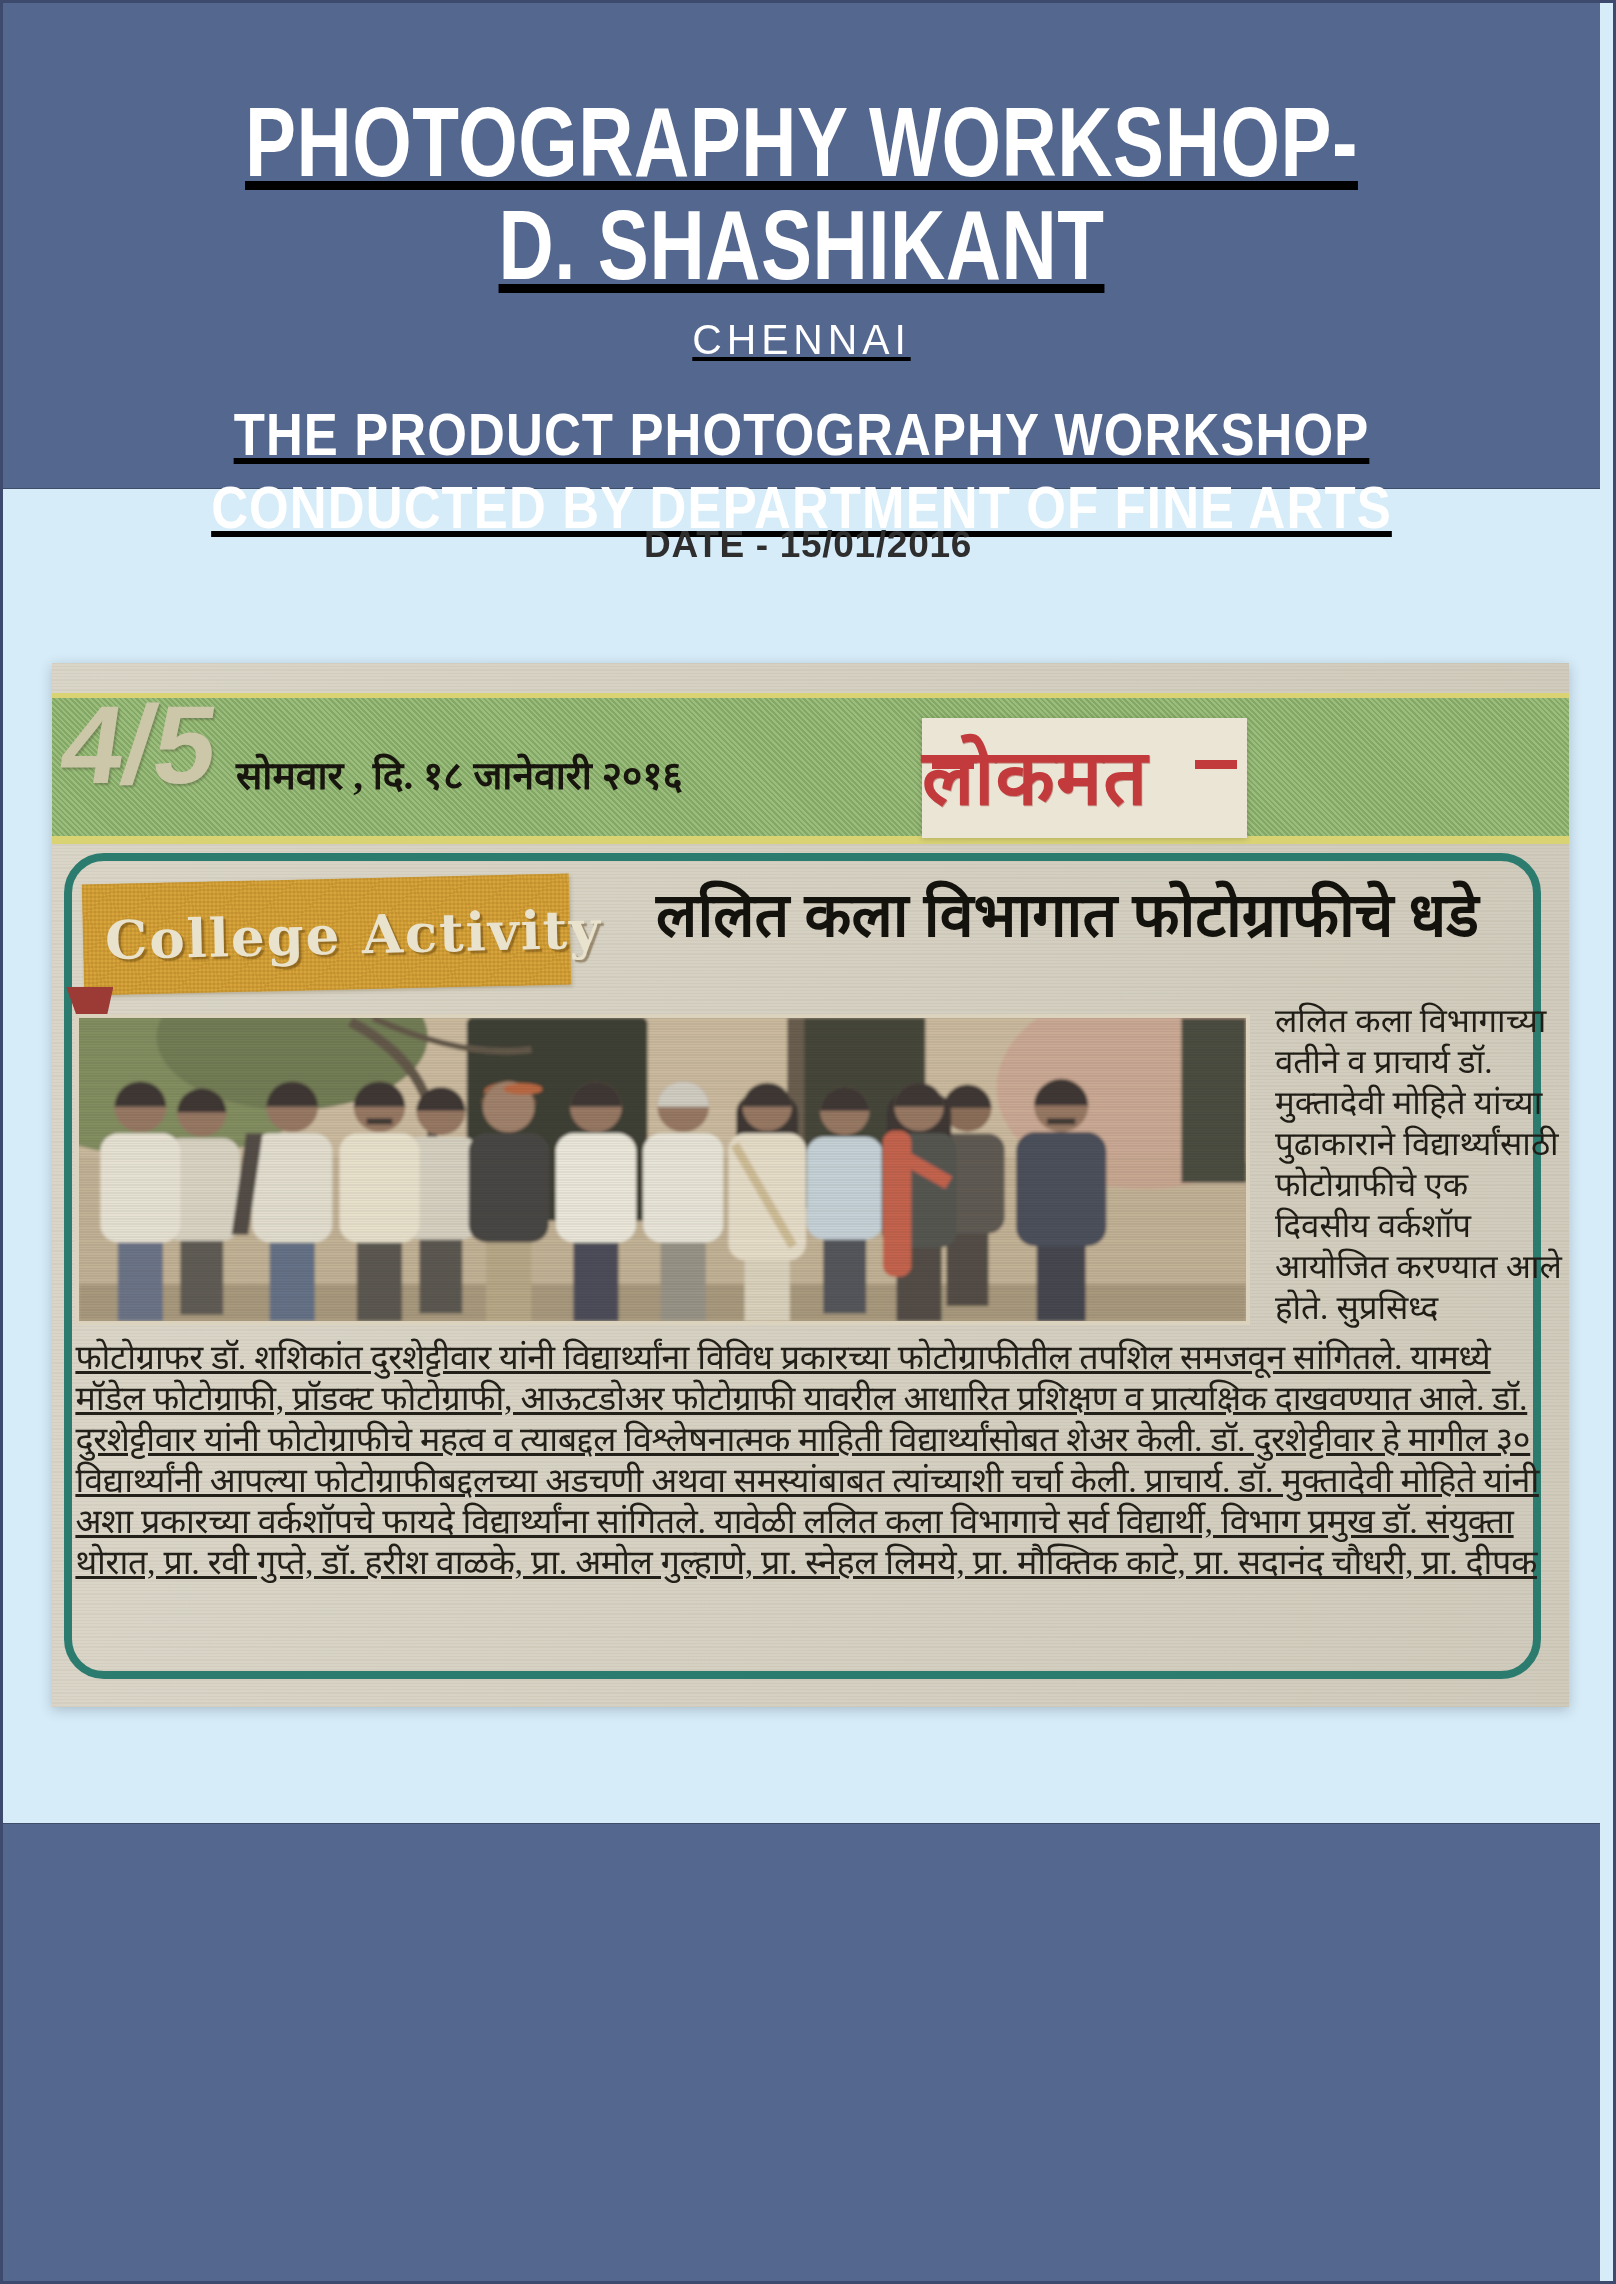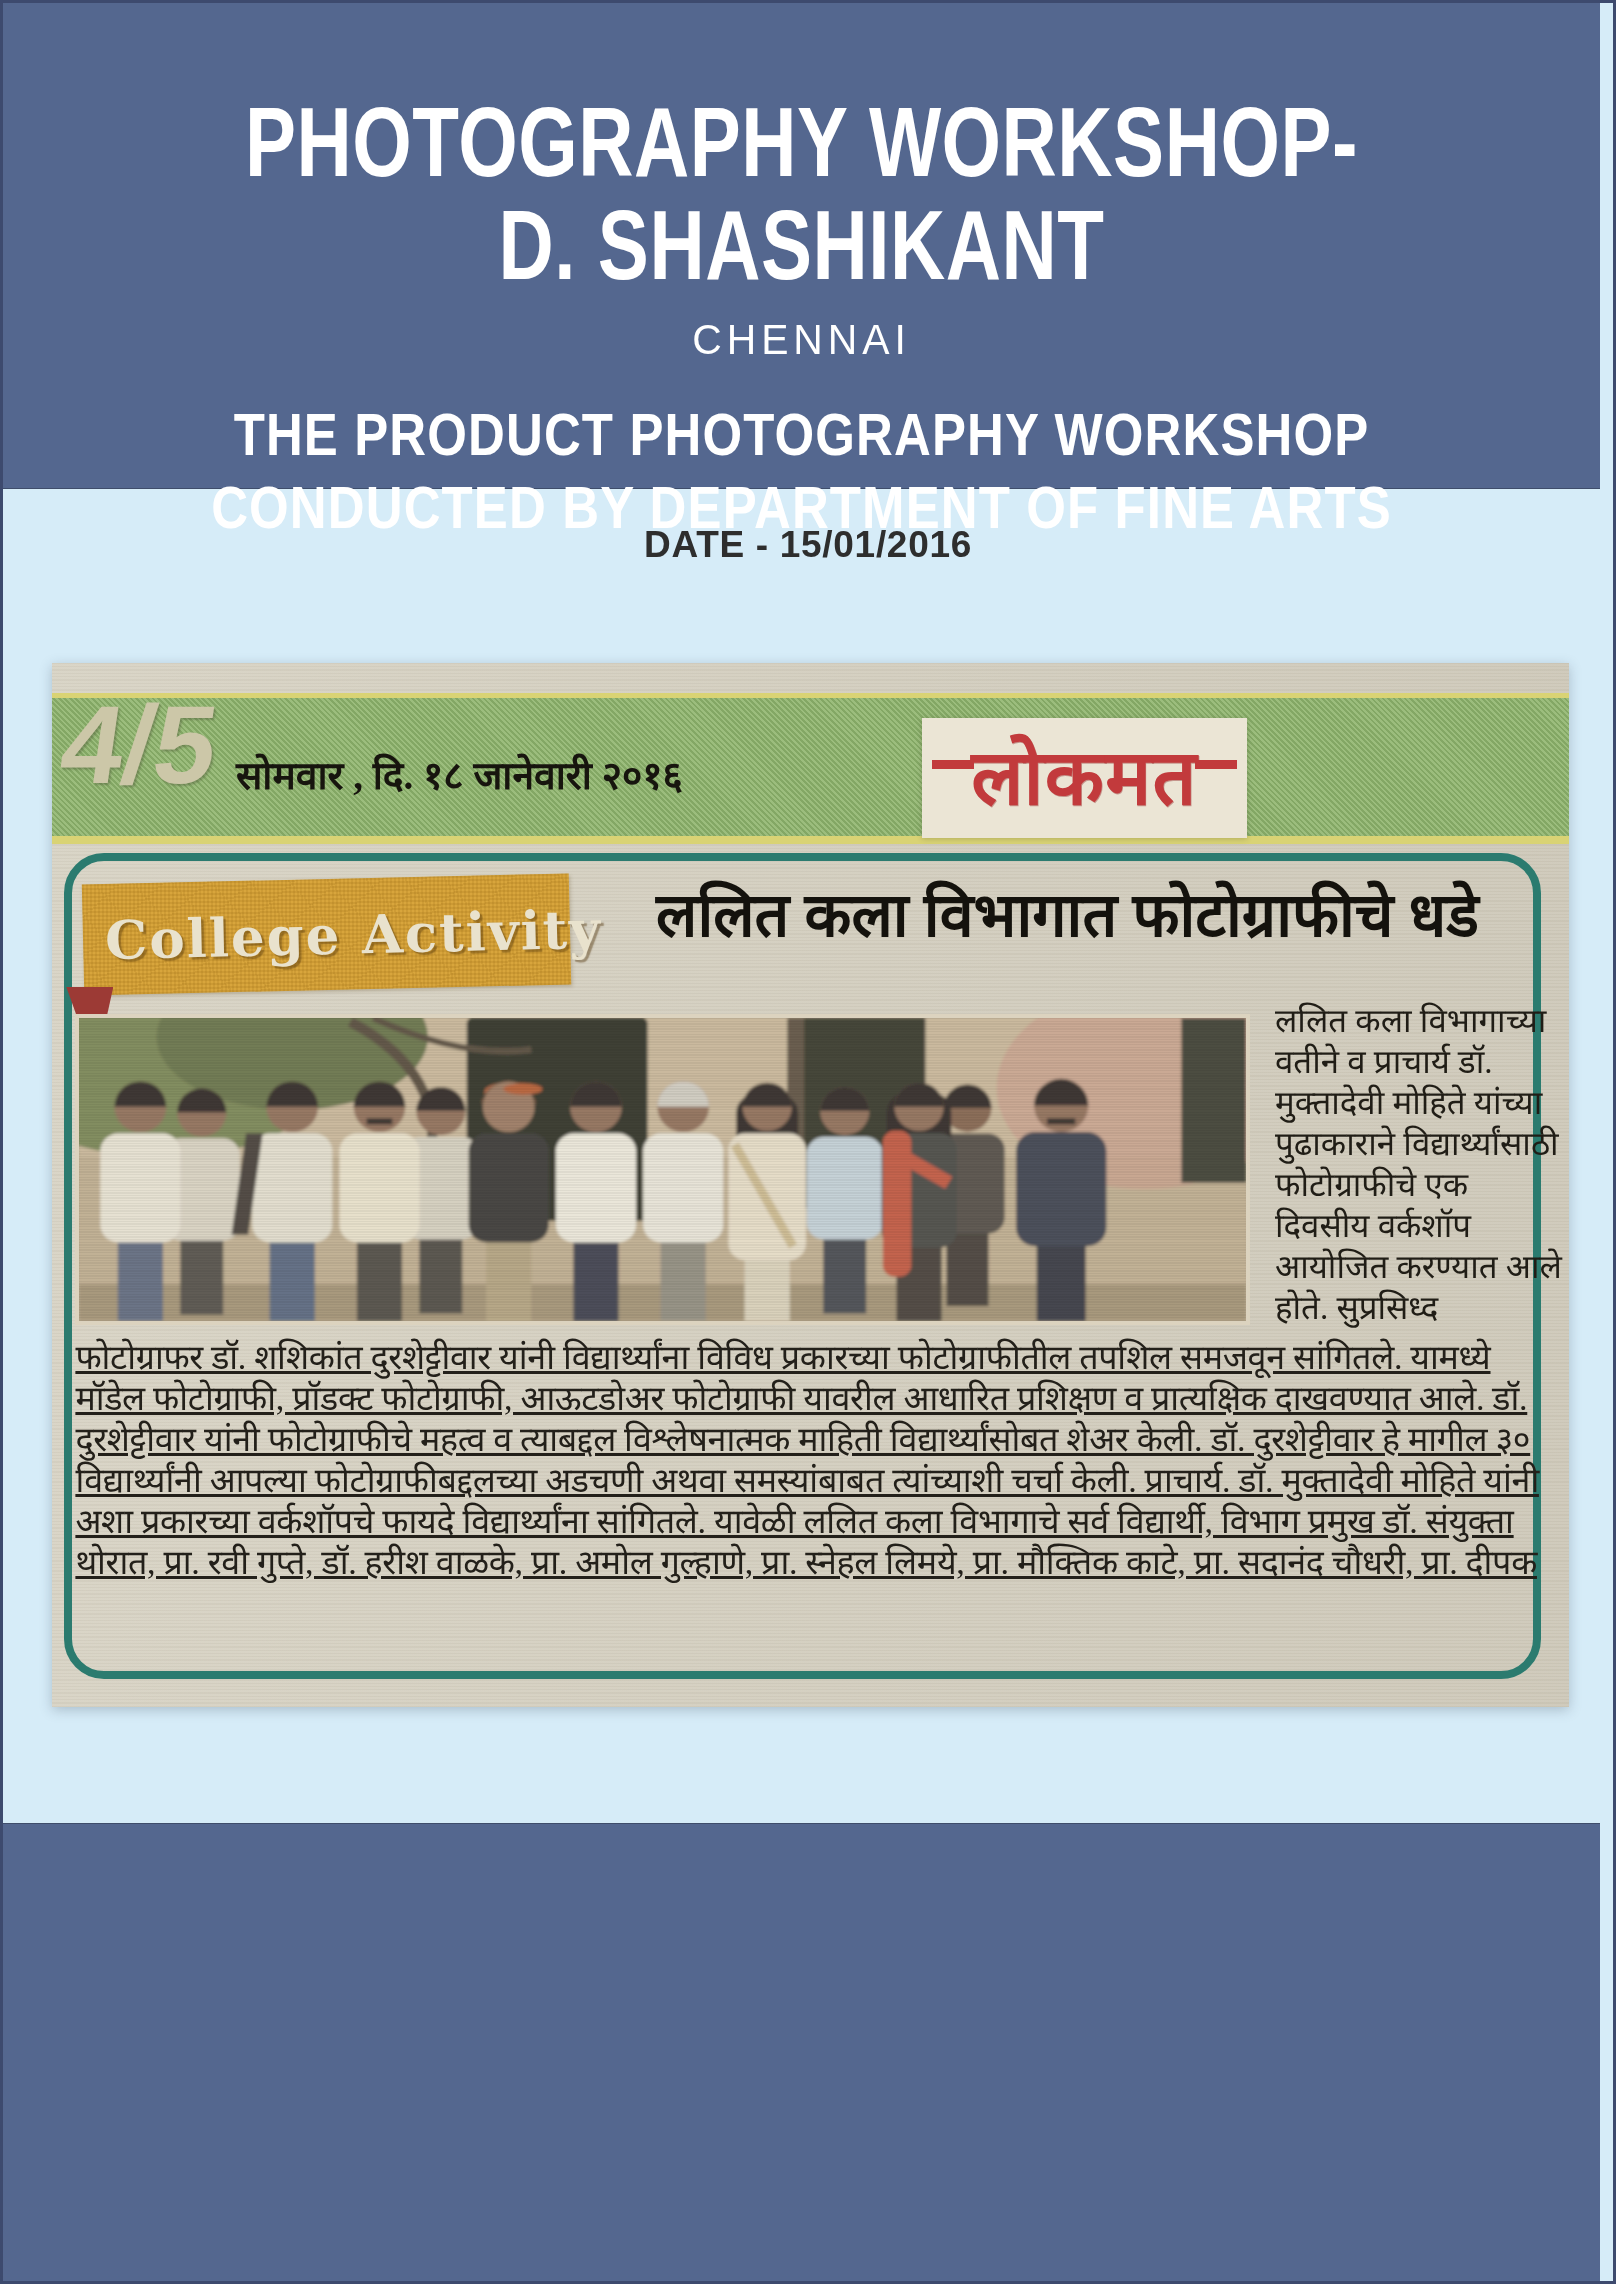--- a/index.html
+++ b/index.html
@@ -7,21 +7,21 @@
     position:relative;
     width:1616px;height:2284px;
     margin:0 auto;
     background:var(--light_blue);
     border:3.3px solid #3d4a6e;
     box-sizing:border-box;
     overflow:hidden;
     font-family:"Liberation Sans", sans-serif;
   }
   
-  .band{position:absolute;left:0;right:13px;background:var(--band_blue);}
+  .band{position:absolute;left:0;right:13px;background:var(--band_blue);text-decoration:underline;}
   .band-top{top:0;height:485px;border-bottom:1.3px solid rgba(0,0,0,.25);}
   .band-bottom{top:1820px;height:464px;border-top:1.3px solid rgba(0,0,0,.25);}
   .band-top .title-wrap{padding-top:88px;text-align:center;color:#ffffff;}
   .title-line{
     font-size:98px;font-weight:bold;line-height:1.05;
     transform:scaleX(.78);transform-origin:50% 50%;
     letter-spacing:0.7px;white-space:nowrap;
   }
   .city-line{
     margin-top:18px;font-size:43px;font-weight:normal;
@@ -68,21 +68,21 @@
     line-height:1;
   }
   .masthead-date{
     position:absolute;left:184px;top:49px;
     font-size:39px;font-weight:bold;color:#17150e;white-space:nowrap;text-align:center;
   }
   .logo-box{
     position:absolute;left:870px;top:55px;width:325px;height:120px;
     background:#ebe5d5;
     box-shadow:0 1.3px 5.2px rgba(60,60,40,.25);
-    display:flex;align-items:center;justify-content:center;
+    display:flex;align-items:center;
   }
   .logo-text{
     font-size:77px;font-weight:bold;color:var(--logo_red);
     line-height:1;letter-spacing:1.3px;
     text-shadow:0.7px 0.7px 0 rgba(140,30,30,.4);
   }
   .logo-dash{position:absolute;top:42px;height:8.5px;background:var(--logo_red);}
   .logo-dash.left{left:10.4px;width:42px;}
   .logo-dash.right{right:10.4px;width:42px;}
   .article-frame{

